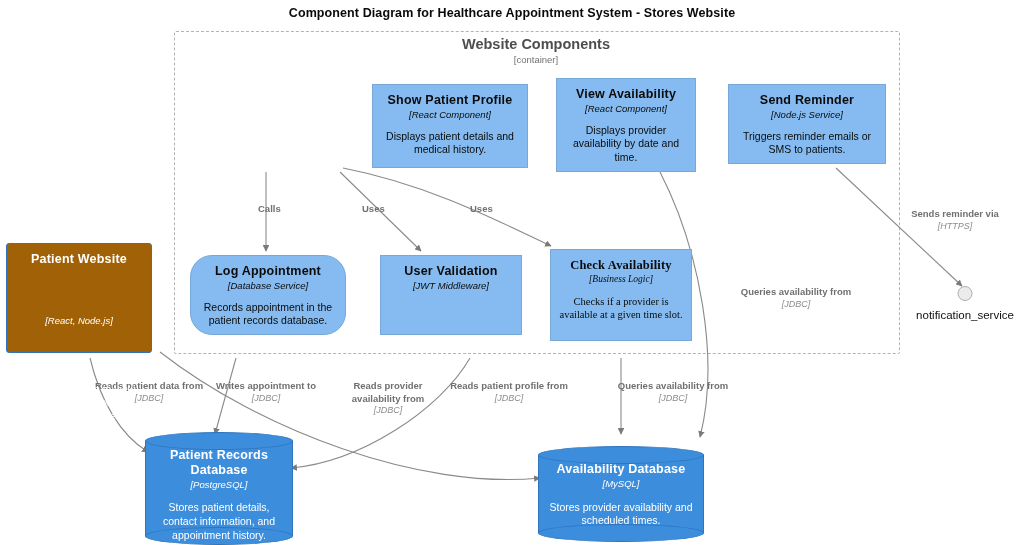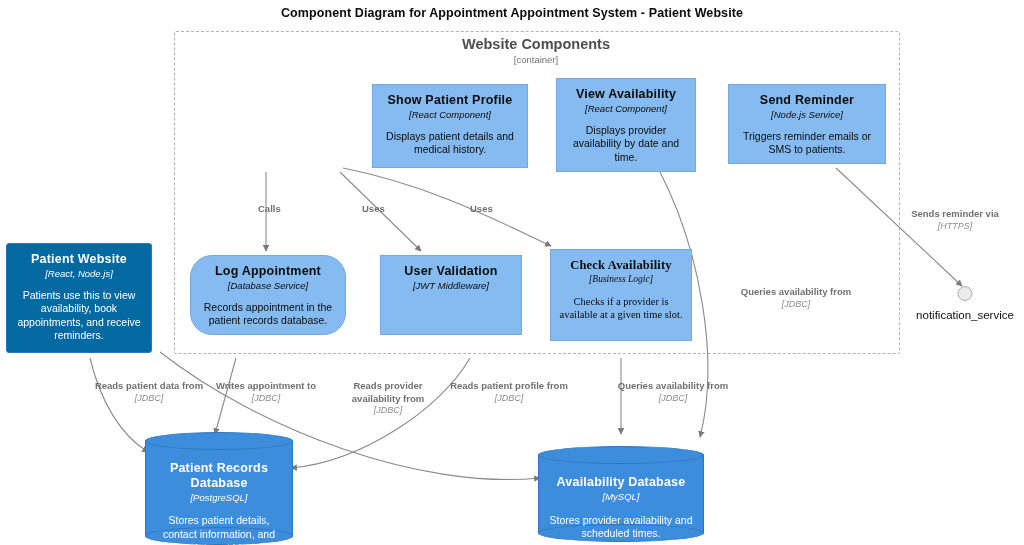--- a/index.html
+++ b/index.html
@@ -77,24 +77,25 @@
     align-items: center;
     padding: 8px 7px 6px 7px;
     text-align: center;
   }
   .node.component {
     background: #85bbf0;
     border: 1px solid #78a8d8;
     color: #0b0b0b;
   }
   .node.person {
-    background: #0369a1;
+    background: #a16207;
     border: 1px solid #2e75bc;
     color: #ffffff;
     border-radius: 3px;
+    gap: 47px;
   }
   .node .n-title {
     font-size: 12.5px;
     font-weight: bold;
     line-height: 1.18;
     letter-spacing: 0.2px;
   }
   .node .n-tech {
     font-size: 9.5px;
     font-style: italic;
@@ -156,21 +157,20 @@
     align-items: center;
     justify-content: flex-start;
     padding: 16px 8px 8px 8px;
     box-sizing: border-box;
   }
   .db .n-title {
     font-size: 12.5px;
     font-weight: bold;
     line-height: 1.18;
     letter-spacing: 0.2px;
-    margin-top: 13px;
   }
   .db .n-tech {
     font-size: 9.5px;
     font-style: italic;
     line-height: 1.25;
     margin-top: 1px;
   }
   .db .n-desc {
     font-size: 10.5px;
     line-height: 1.3;
@@ -221,21 +221,21 @@
   }
   .edge-label.plain {
     font-weight: bold;
   }
 </style>
 </head>
 <body>
 
 <div id="canvas">
 
-  <div class="diagram-title">Component Diagram for Appointment Appointment System - Patient Website</div>
+  <div class="diagram-title">Component Diagram for Healthcare Appointment System - Stores Website</div>
 
   <div class="container-box"></div>
   <div class="container-title">Website Components</div>
   <div class="container-subtitle">[container]</div>
 
   <svg id="edges" viewBox="0 0 1024 545">
     <defs>
       <marker id="arrow" viewBox="0 0 10 10" refX="9" refY="5" markerWidth="6" markerHeight="6" orient="auto-start-reverse">
         <path d="M 0 0 L 10 5 L 0 10 z" fill="#7a7a7a"></path>
       </marker>

